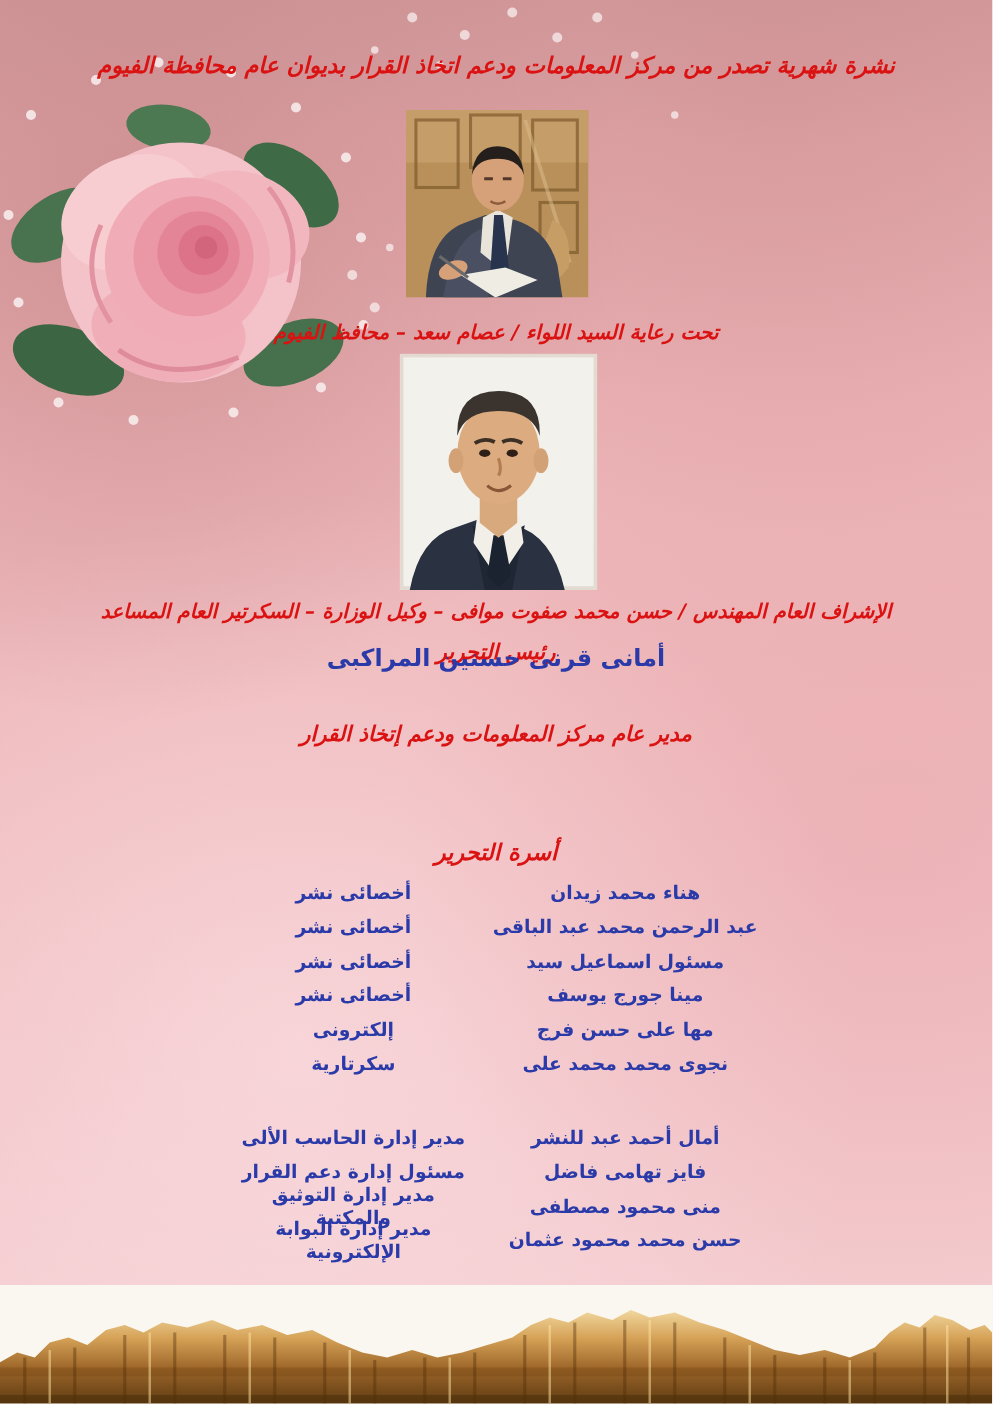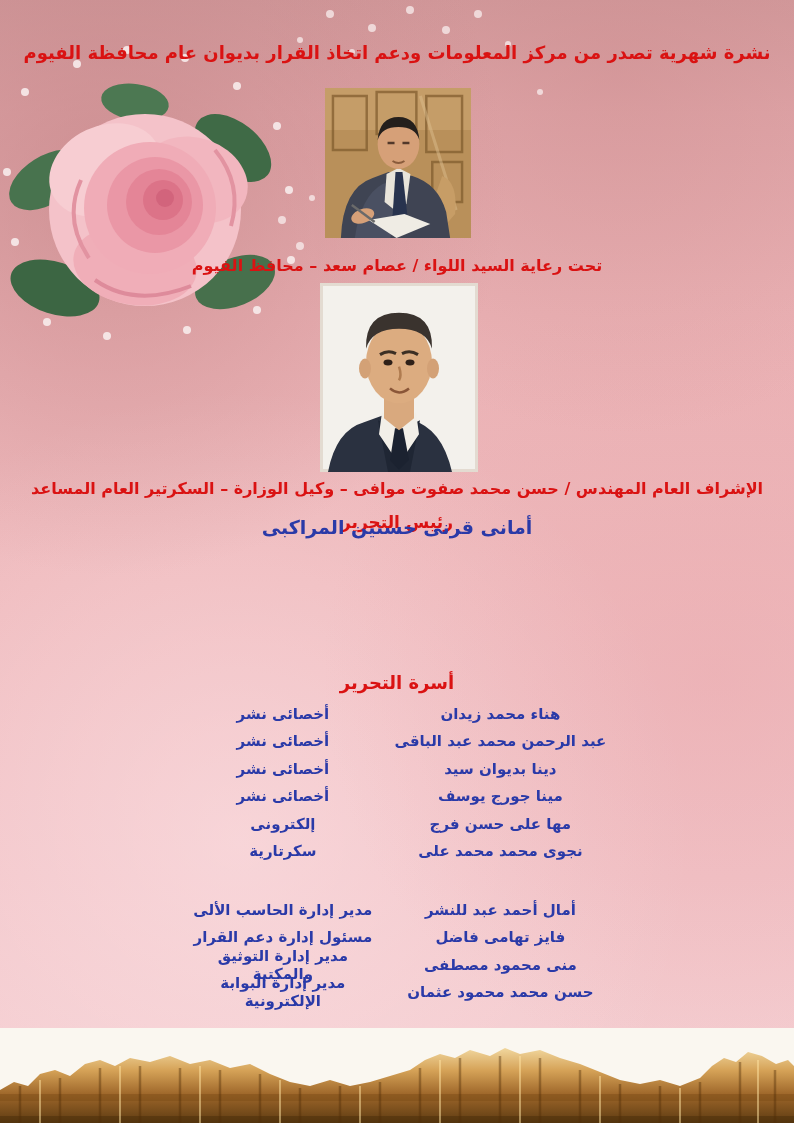--- a/index.html
+++ b/index.html
@@ -9,21 +9,21 @@
     overflow:hidden;
     font-family:"DejaVu Sans", sans-serif;
     background:
       radial-gradient(circle at 14% 16%, rgba(190,125,128,.55) 0%, rgba(190,125,128,0) 34%),
       radial-gradient(circle at 78% 6%,  rgba(205,140,142,.45) 0%, rgba(205,140,142,0) 30%),
       radial-gradient(circle at 90% 60%, rgba(230,160,165,.35) 0%, rgba(230,160,165,0) 40%),
       radial-gradient(circle at 30% 75%, rgba(255,235,238,.45) 0%, rgba(255,235,238,0) 45%),
       linear-gradient(180deg,#d29a9c 0%, #e0a6a9 10%, #eab1b4 28%, #efbabd 52%, #f2c4c8 78%, #f5d0d3 100%);
   }
   .abs{position:absolute;left:0;width:100%;text-align:center;}
-  .red{color:#da1212;font-weight:800;letter-spacing:0px;}
+  .red{color:#da1212;font-weight:800;letter-spacing:0px;font-style:italic;}
   .blue{color:#2a3aa8;font-weight:700;}
   #title{top:42px;font-size:18px;}
   #patronage{top:256px;font-size:16px;}
   #supervision{top:479px;font-size:16px;}
   #eic-heading{top:512px;font-size:17px;}
   #eic-name{top:516px;font-size:19px;}
   #eic-title{top:578px;font-size:17px;}
   #pm-heading{top:611px;font-size:17px;}
   #pm-name{top:642px;font-size:15px;}
   #team-heading{top:672px;font-size:18px;}
@@ -149,35 +149,36 @@
     <ellipse cx="68" cy="80" rx="4.5" ry="3" fill="#2e2018"></ellipse>
     <ellipse cx="90" cy="80" rx="4.5" ry="3" fill="#2e2018"></ellipse>
     <path d="M79 84 q3 9 0 14" stroke="#b07c50" stroke-width="2.5" fill="none"></path>
     <path d="M70 106 q9 8 19 0" stroke="#8a5638" stroke-width="2.5" fill="none"></path>
   </svg>
 
   <div id="supervision" class="abs red">الإشراف العام المهندس / حسن محمد صفوت موافى – وكيل الوزارة – السكرتير العام المساعد</div>
 
   <div id="eic-heading" class="abs red">رئيس التحرير</div>
   <div id="eic-name" class="abs blue">أمانى قرنى حسنين المراكبى</div>
+  <div id="eic-title" class="abs red">مدير عام مركز المعلومات ودعم إتخاذ القرار</div>
 
 
   <div id="team-heading" class="abs red">أسرة التحرير</div>
 
   <div id="team-rows" class="rows">
     <div class="row">
       <span class="name blue">هناء محمد زيدان</span>
       <span class="role blue">أخصائى نشر</span>
     </div>
     <div class="row">
       <span class="name blue">عبد الرحمن محمد عبد الباقى</span>
       <span class="role blue">أخصائى نشر</span>
     </div>
     <div class="row">
-      <span class="name blue">دينا بديوان سيد</span>
+      <span class="name blue">مسئول اسماعيل سيد</span>
       <span class="role blue">أخصائى نشر</span>
     </div>
     <div class="row">
       <span class="name blue">مينا جورج يوسف</span>
       <span class="role blue">أخصائى نشر</span>
     </div>
     <div class="row">
       <span class="name blue">مها على حسن فرج</span>
       <span class="role blue">إلكترونى</span>
     </div>

